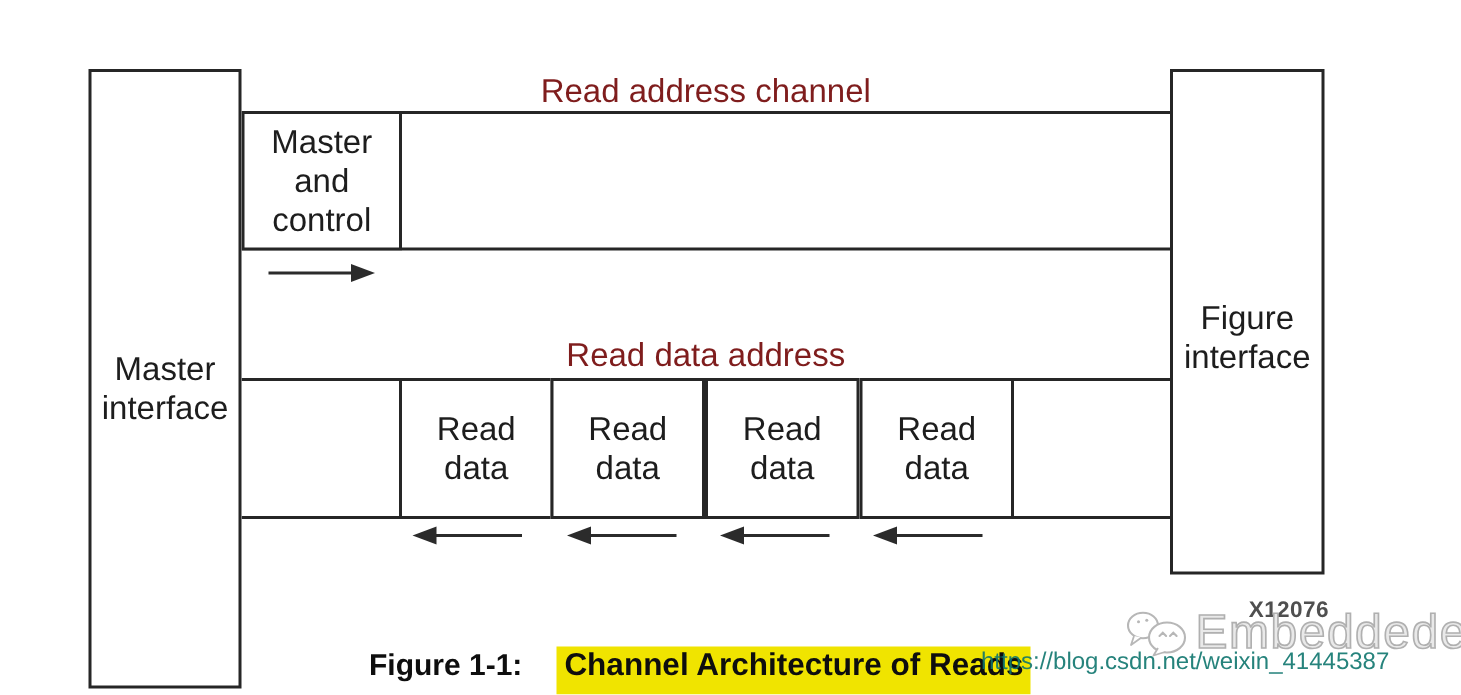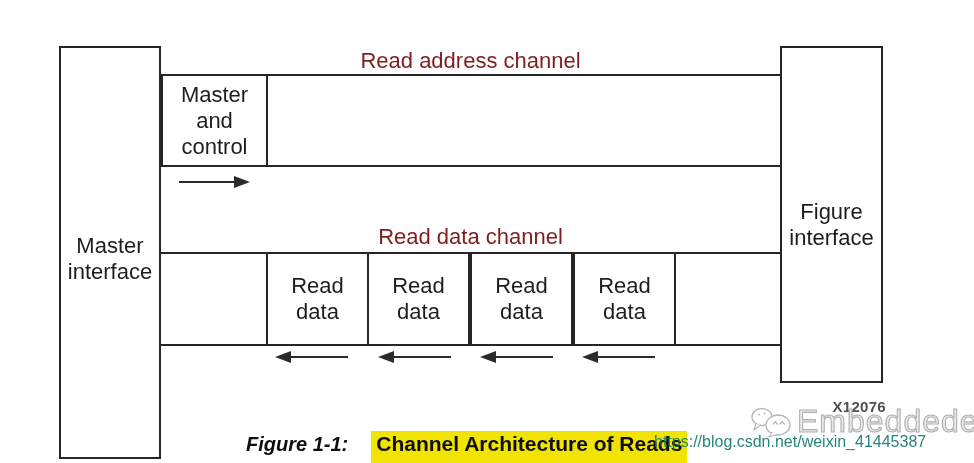--- a/index.html
+++ b/index.html
@@ -41,21 +41,21 @@
   .arrow-left .shaft{left:13px;right:0;}
   .arrow-left .head{left:0;border-right:16px solid #2b2b2b;}
   .ar-top{left:179px;top:176px;width:71px;}
   .al{top:351px;width:73px;}
   .al1{left:275px;} .al2{left:378px;} .al3{left:480px;} .al4{left:582px;}
   
   .caption{
     position:absolute;left:246px;top:431px;display:flex;align-items:baseline;gap:23px;
     white-space:nowrap;
   }
-  .fig-label{font-style:italic;font-weight:700;font-size:20px;color:#0e0e0e;}
+  .fig-label{font-weight:700;font-size:20px;color:#0e0e0e;}
   .fig-title{font-weight:700;font-size:21px;color:#0e0e0e;padding:1px 5px 8px 5px;}
   
   .ref-code{
     position:absolute;left:786px;top:398px;width:100px;text-align:right;
     font-size:15px;font-weight:700;color:#4f4f4f;letter-spacing:.3px;
   }
   
   .wm-icon{position:absolute;left:749px;top:406px;}
   .wm-brand{
     position:absolute;left:797px;top:403px;font-size:32px;letter-spacing:1px;
@@ -79,21 +79,21 @@
   <div class="box master">
     <span class="iface-label">Master
 interface</span>
   </div>
   <div class="box slave">
     <span class="iface-label">Figure
 interface</span>
   </div>
 
   <div class="ch-label addr-ch">Read address channel</div>
-  <div class="ch-label data-ch">Read data channel</div>
+  <div class="ch-label data-ch">Read data address</div>
 
   <div class="box addr">
     <span class="cell-label">Master
 and
 control</span>
   </div>
 
   <div class="box rd rd1">
     <span class="cell-label">Read
 data</span>

